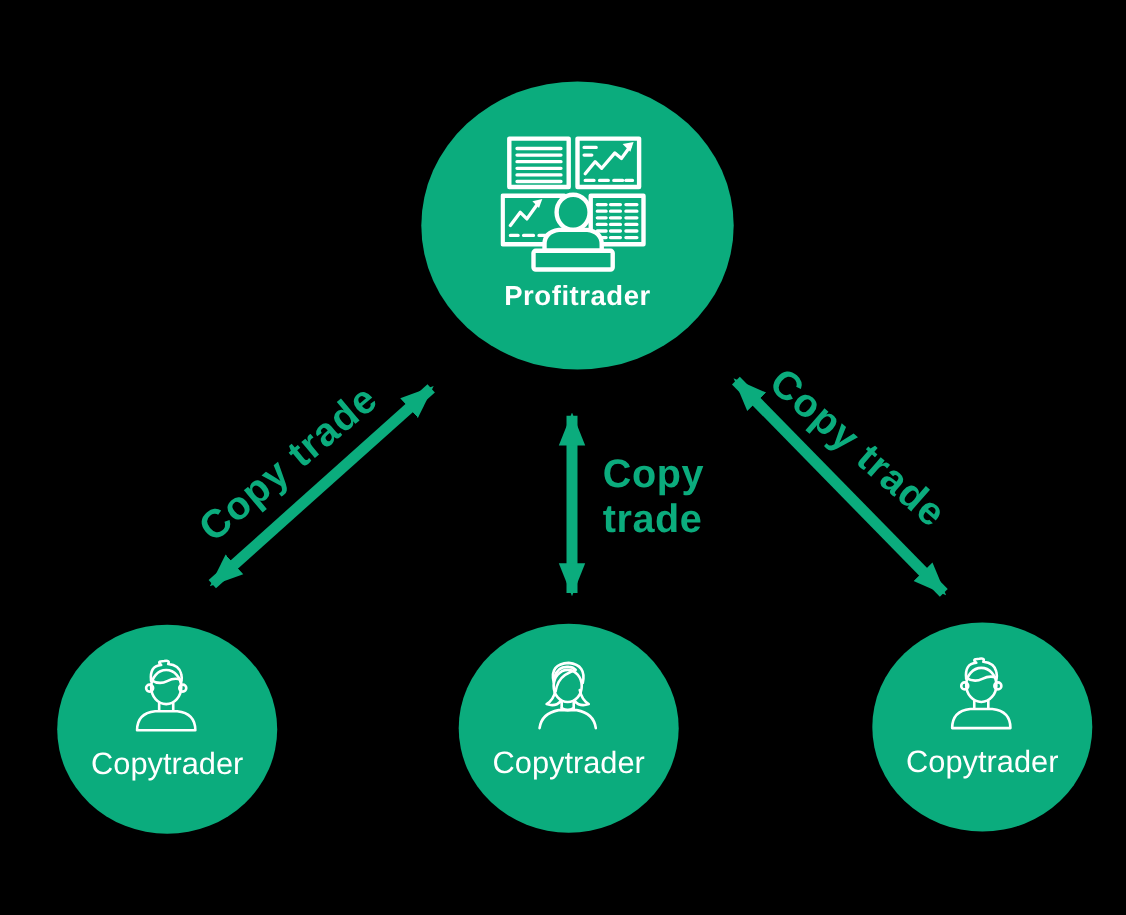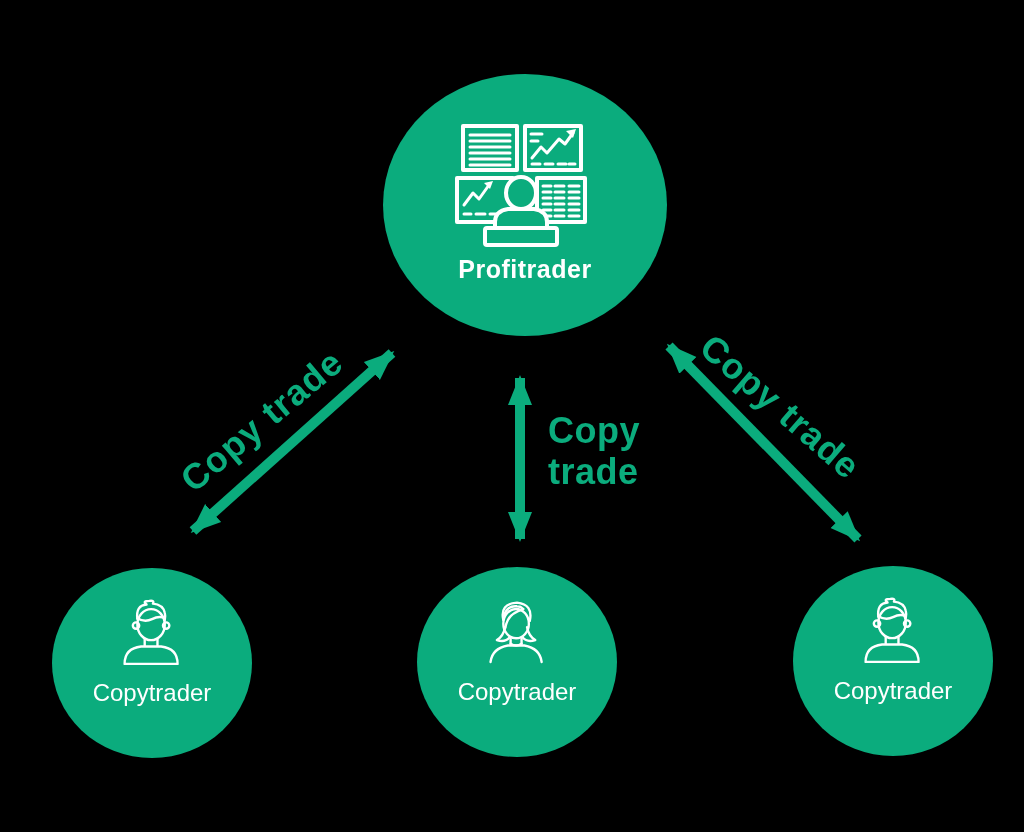--- a/index.html
+++ b/index.html
@@ -18,21 +18,21 @@
     position:absolute;background:var(--node-green);border-radius:50%;
     display:flex;flex-direction:column;align-items:center;box-sizing:border-box;
   }
   .node.top{left:383px;top:74px;width:284px;height:262px;padding-top:42px;}
   .node.ct{width:200px;height:190px;padding-top:31px;}
   #ct-left{left:52px;top:568px;}
   #ct-mid{left:417px;top:567px;}
   #ct-right{left:793px;top:566px;}
   .node-label{color:var(--text-white);text-align:center;}
   .node.top .node-label{font-weight:bold;font-size:25px;margin-top:7px;letter-spacing:0.5px;}
-  .node.ct .node-label{font-size:24px;margin-top:5px;text-align:center;}
+  .node.ct .node-label{font-size:28px;margin-top:5px;text-align:center;}
   #arrows{position:absolute;left:0;top:0;pointer-events:none;}
   .arrow{stroke:var(--arrow-green);stroke-width:10;}
   .ahp{fill:var(--arrow-green);}
   .edge-label{
     position:absolute;color:var(--arrow-green);
     font-weight:bold;font-size:36px;letter-spacing:1px;white-space:nowrap;
   }
   .rot-left{left:262px;top:421px;transform:translate(-50%,-50%) rotate(-40deg);}
   .rot-right{left:780px;top:407px;transform:translate(-50%,-50%) rotate(41deg);}
   .mid-label{left:548px;top:410px;white-space:normal;width:104px;line-height:1.15;letter-spacing:0.5px;}

